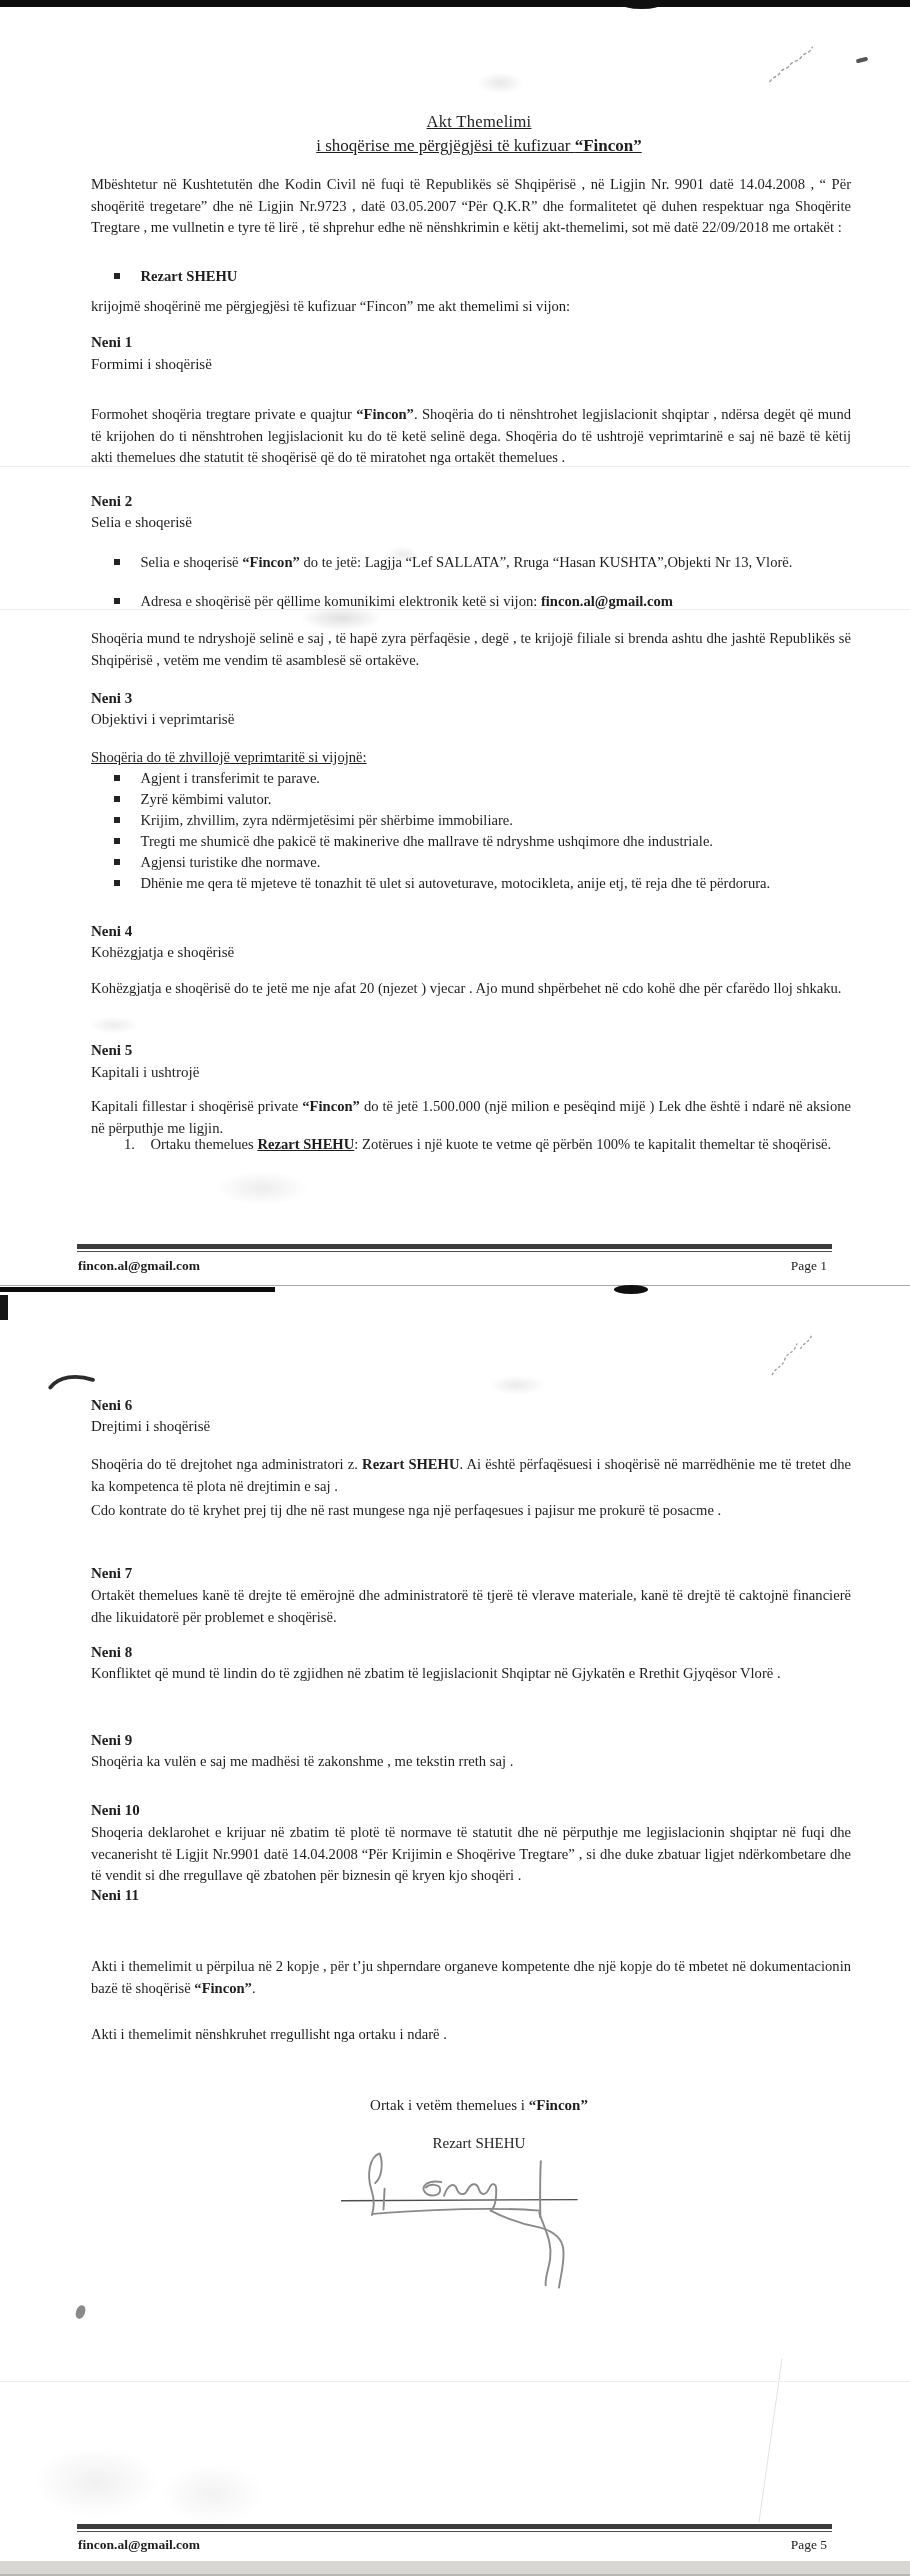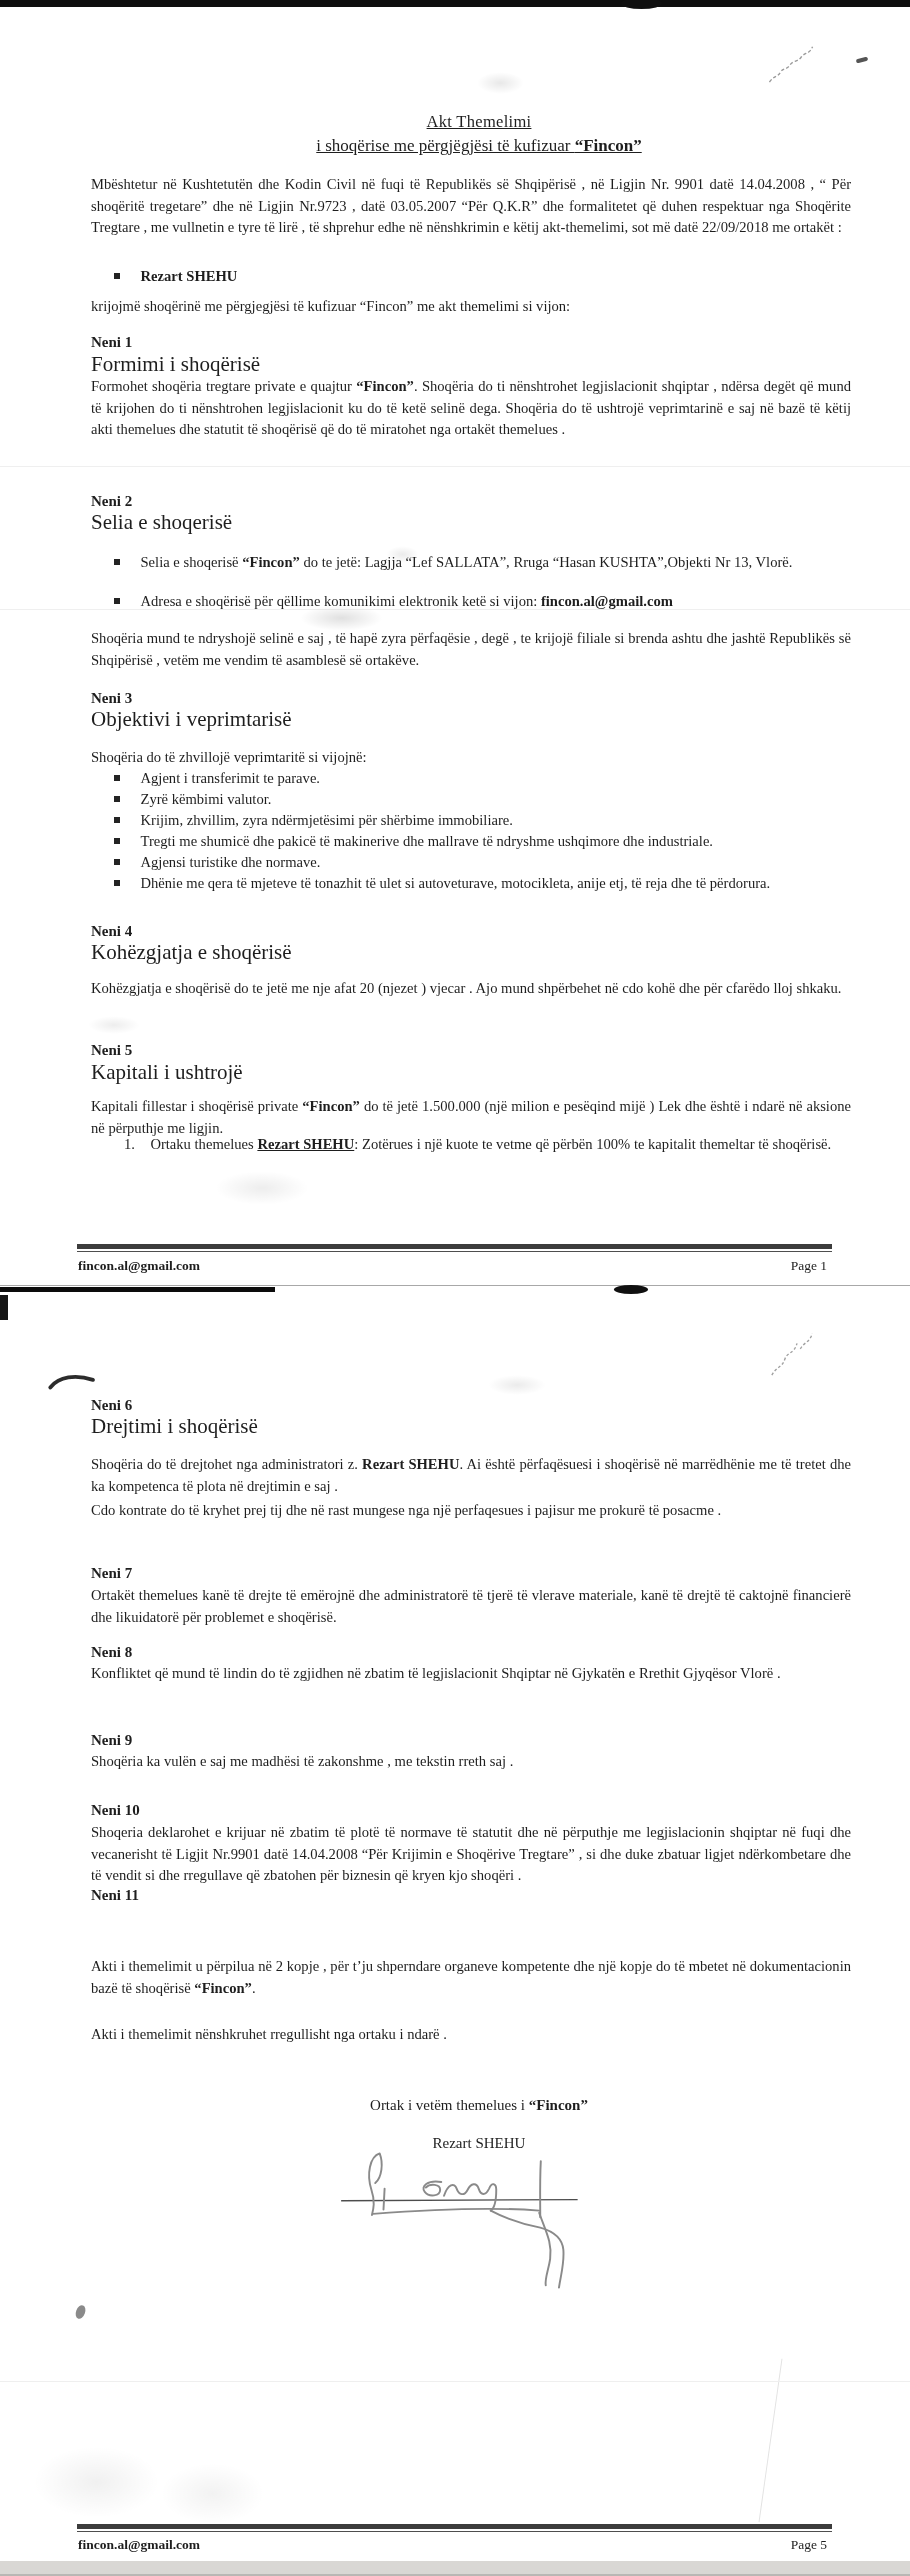--- a/index.html
+++ b/index.html
@@ -6,21 +6,21 @@
   body{
     width:911px;height:2576px;position:relative;overflow:hidden;
     background:#ffffff;color:#1e1e1e;
     font-family:"Liberation Serif","DejaVu Serif",serif;
   }
   .abs{position:absolute;}
   
   .para{left:91px;width:760px;font-size:14.6px;line-height:21.5px;text-align:justify;}
   .line{left:91px;width:760px;font-size:14.6px;line-height:21.5px;}
   .head{left:91px;width:760px;font-size:15px;font-weight:bold;line-height:20px;}
-  .subhead{left:91px;width:760px;font-size:21px;line-height:20px;}
+  .subhead{left:91px;width:760px;font-size:15px;line-height:20px;}
   .centered{left:99px;width:760px;text-align:center;}
   .doc-title{font-size:16.5px;text-decoration:underline;letter-spacing:0.3px;}
   .doc-subtitle{font-size:17px;text-decoration:underline;}
   .b{font-weight:bold;}
   .u{text-decoration:underline;}
   
   .brow{left:113px;width:738px;padding-left:27.5px;box-sizing:border-box;
         font-size:14.6px;line-height:21px;text-align:justify;}
   .sq{position:absolute;left:1.1px;top:7.2px;width:5.5px;height:5.5px;background:#232323;}
   .nrow{left:124px;width:727px;padding-left:26.4px;box-sizing:border-box;
@@ -74,39 +74,39 @@
 
   <div class="abs brow" style="top:266px;">
     <span class="sq"></span>
     <span class="b">Rezart SHEHU</span>
   </div>
 
   <div class="abs line" style="top:296px;">krijojmë shoqërinë me përgjegjësi të kufizuar “Fincon” me akt themelimi si vijon:</div>
 
   <div class="abs head" style="top:332px;">Neni 1</div>
   <div class="abs subhead" style="top:354px;">Formimi i shoqërisë</div>
-  <div class="abs para" style="top:376px;">
+  <div class="abs para" style="top:404px;">
     <span>Formohet shoqëria tregtare private e quajtur </span><span class="b">“Fincon”</span><span>. Shoqëria do ti nënshtrohet legjislacionit shqiptar , ndërsa degët që mund të krijohen do ti nënshtrohen legjislacionit ku do të ketë selinë dega. Shoqëria do të ushtrojë veprimtarinë e saj në bazë të këtij akti themelues dhe statutit të shoqërisë që do të miratohet nga ortakët themelues .</span>
   </div>
 
   <div class="abs head" style="top:491px;">Neni 2</div>
   <div class="abs subhead" style="top:512px;">Selia e  shoqerisë</div>
   <div class="abs brow" style="top:552px;">
     <span class="sq"></span>
     <span>Selia e shoqerisë </span><span class="b">“Fincon”</span><span> do te jetë:    Lagjja “Lef SALLATA”, Rruga “Hasan KUSHTA”,Objekti Nr 13,  Vlorë.</span>
   </div>
   <div class="abs brow" style="top:591px;">
     <span class="sq"></span>
     <span>Adresa e shoqërisë për qëllime komunikimi elektronik ketë si vijon: </span><span class="b">fincon.al@gmail.com</span>
   </div>
   <div class="abs para" style="top:628px;">Shoqëria mund te ndryshojë selinë e saj , të hapë zyra përfaqësie , degë , te krijojë filiale si brenda ashtu dhe jashtë Republikës së Shqipërisë , vetëm me vendim të asamblesë së ortakëve.</div>
 
   <div class="abs head" style="top:688px;">Neni 3</div>
   <div class="abs subhead" style="top:709px;">Objektivi i veprimtarisë</div>
-  <div class="abs line" style="top:747px;">Shoqëria do të zhvillojë veprimtaritë si vijojnë:</div>
+  <div class="abs line" style="top:747px;text-decoration:underline;">Shoqëria do të zhvillojë veprimtaritë si vijojnë:</div>
   <div class="abs brow" style="top:768px;">
     <span class="sq"></span>
     <span>Agjent i transferimit te parave.</span>
   </div>
   <div class="abs brow" style="top:789px;">
     <span class="sq"></span>
     <span>Zyrë këmbimi valutor.</span>
   </div>
   <div class="abs brow" style="top:810px;">
     <span class="sq"></span>

